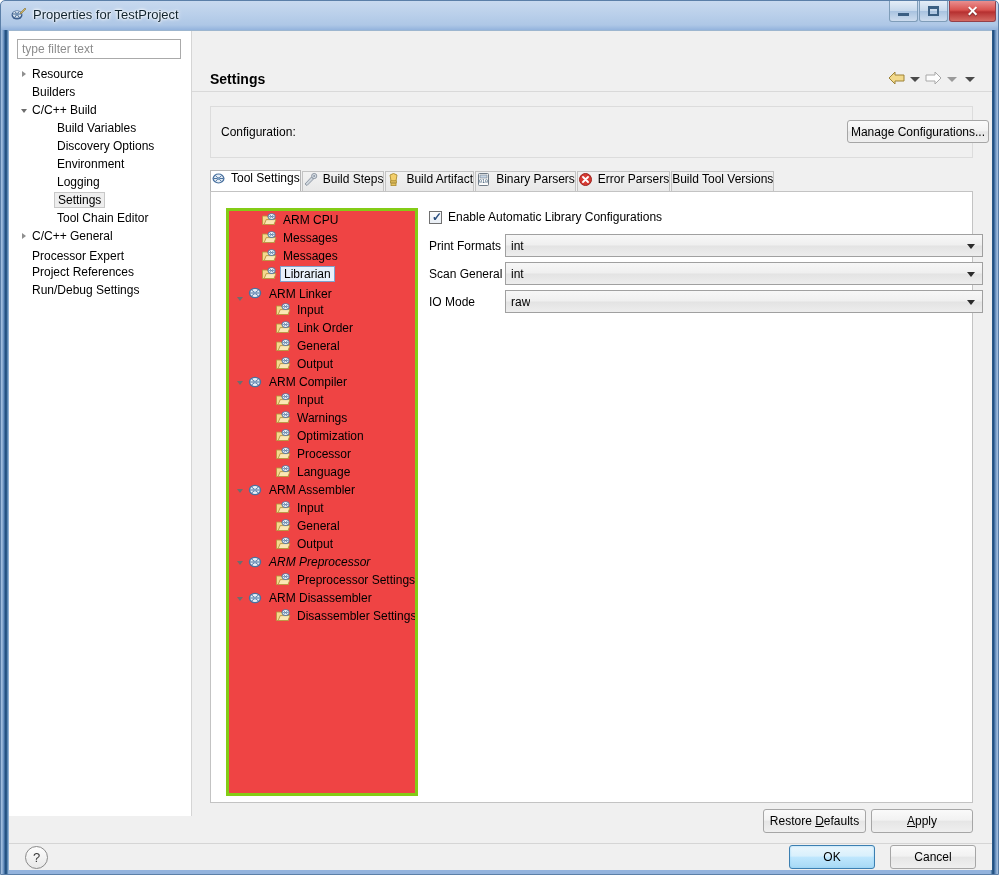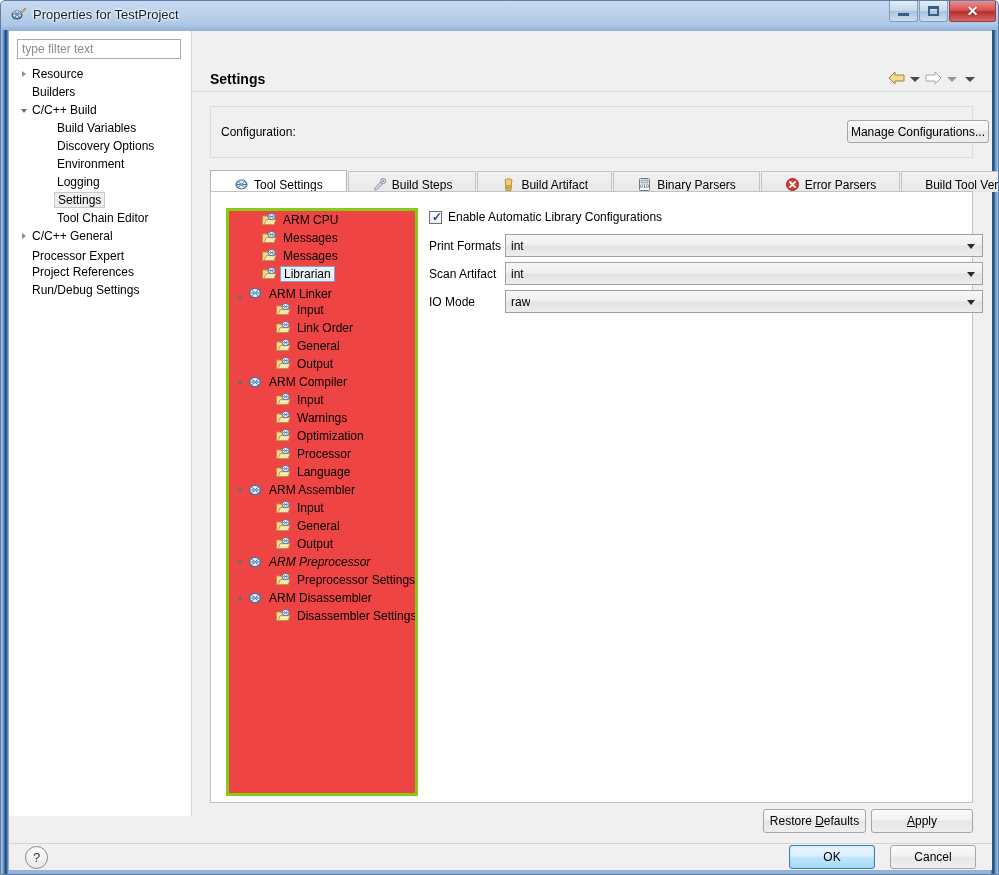--- a/index.html
+++ b/index.html
@@ -276,22 +276,22 @@
     display: flex;
     align-items: flex-end;
   }
   .tab {
     height: 21px;
     box-sizing: border-box;
     border: 1px solid #c3c3c3;
     border-bottom: none;
     background: linear-gradient(to bottom, #f2f2f2 0%, #e8e8e8 100%);
     display: flex;
-    align-items: flex-end;
-    padding: 0 23px;
+    align-items: flex-start;
+    padding: 0 0;
     font-size: 12px;
     white-space: nowrap;
     cursor: default;
     margin-right: 1px;
   }
   .tab.active {
     height: 22px;
     background: #ffffff;
     border-color: #b5b5b5;
     font-weight: normal;
@@ -985,21 +985,21 @@
           </div>
           <div id="form-rows">
               <div class="form-row">
                 <span class="form-label">Print Formats</span>
                 <div class="combo form-combo">
                   <span class="combo-text">int</span>
                   <span class="combo-arrow"></span>
                 </div>
               </div>
               <div class="form-row">
-                <span class="form-label">Scan Artifact</span>
+                <span class="form-label">Scan General</span>
                 <div class="combo form-combo">
                   <span class="combo-text">int</span>
                   <span class="combo-arrow"></span>
                 </div>
               </div>
               <div class="form-row">
                 <span class="form-label">IO Mode</span>
                 <div class="combo form-combo">
                   <span class="combo-text">raw</span>
                   <span class="combo-arrow"></span>

